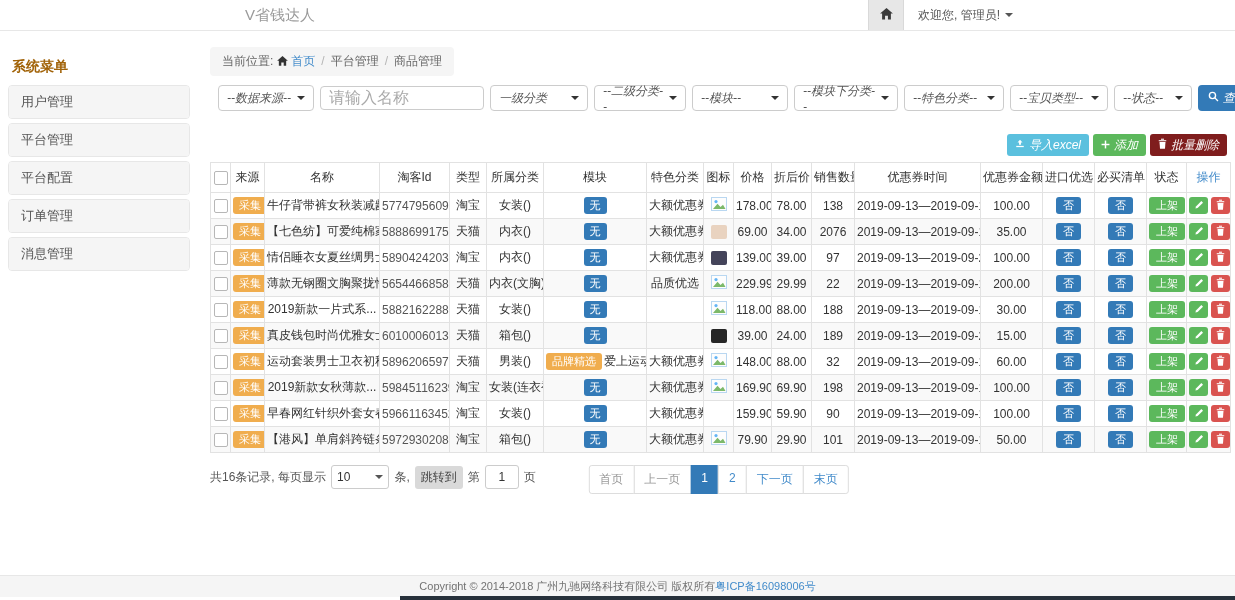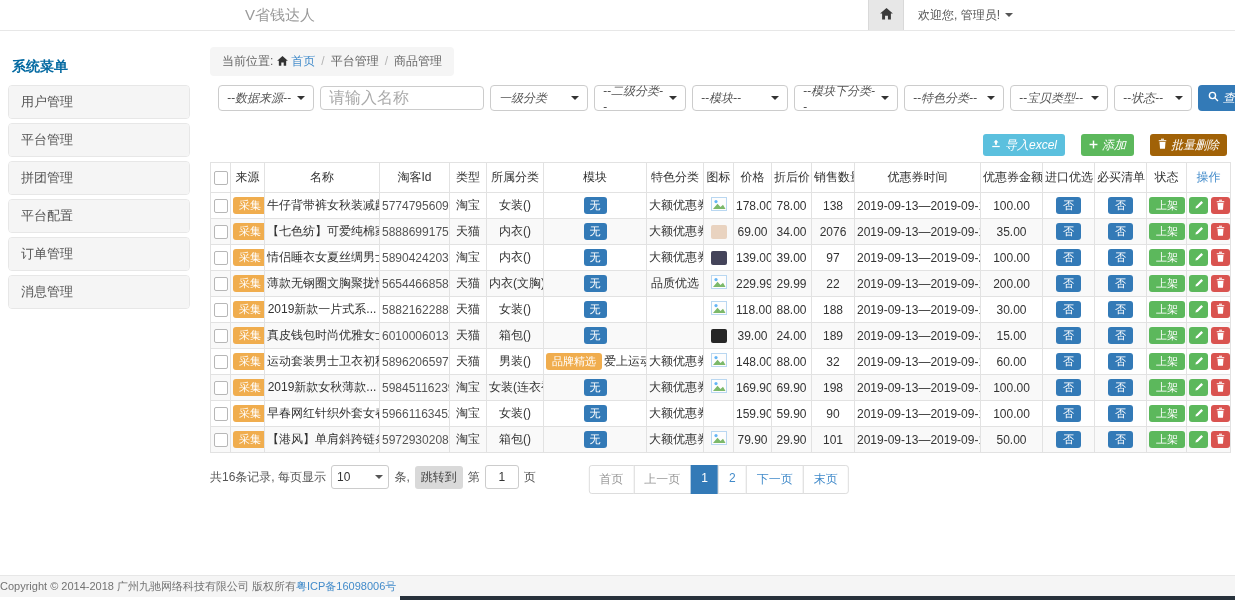--- a/index.html
+++ b/index.html
@@ -6,21 +6,21 @@
     font-family:"Liberation Sans","DejaVu Sans",sans-serif;}
   .topbar{position:relative;height:30px;background:#fff;border-bottom:1px solid #e7e7e7;}
   .brand{position:absolute;left:245px;top:0;line-height:30px;font-size:15px;color:#9a9a9a;}
   .topbar-right{position:absolute;left:868px;top:0;height:30px;display:flex;align-items:center;}
   .home-box{width:34px;height:30px;background:#e7e7e7;border-left:1px solid #d9d9d9;border-right:1px solid #d9d9d9;
     display:flex;align-items:center;justify-content:center;cursor:pointer;}
   .welcome{font-size:12px;color:#555;margin-left:14px;display:flex;align-items:center;cursor:pointer;}
   .caret{width:0;height:0;border-left:4px solid transparent;border-right:4px solid transparent;border-top:4px solid #555;margin-left:5px;display:inline-block;}
   
   .sidebar{position:absolute;left:8px;top:52px;width:182px;height:523px;overflow:hidden;}
-  .side-title{color:#0369a1;font-weight:bold;font-size:14px;padding:6px 4px 9px 4px;}
+  .side-title{color:#a16207;font-weight:bold;font-size:14px;padding:6px 4px 9px 4px;}
   .panel{border:1px solid #e7e7e7;border-radius:4px;margin-bottom:4px;overflow:hidden;background:#fff;}
   .panel-heading{background:#f5f5f5;padding:7px 12px;font-size:13px;color:#555;cursor:pointer;}
   .sub-list{background:#fff;}
   .sub-item{padding:4px 12px 5px 18px;font-size:12px;color:#428bca;border-bottom:1px dotted #e3e3e3;cursor:pointer;}
   .sub-item.active{background:#fcd9a2;border-radius:4px;margin:2px 6px;padding:4px 12px;color:#555;border-bottom:none;}
   
   .content{position:absolute;left:210px;top:47px;width:1017px;}
   .breadcrumb{display:inline-block;background:#f5f5f5;border-radius:4px;padding:6px 12px;font-size:12px;color:#666;}
   .breadcrumb .home-link{color:#428bca;cursor:pointer;}
   .breadcrumb .sep{color:#b5b5b5;margin:0 6px;}
@@ -28,24 +28,24 @@
   .filter-row{margin-top:9px;display:flex;align-items:center;gap:6px;padding-left:8px;}
   .sel{height:24px;border:1px solid #ccc;border-radius:4px;background:#fff;display:inline-flex;
     align-items:center;justify-content:space-between;padding:0 8px;font-size:12px;color:#555;cursor:pointer;flex:none;}
   .sel .caret{border-top-color:#333;}
   .name-input{height:22px;width:146px;border:1px solid #ccc;border-radius:4px;padding:0 8px;font-size:16px;color:#555;flex:none;}
   .name-input::placeholder{color:#aaa;}
   .btn{display:inline-flex;align-items:center;gap:4px;border:none;border-radius:4px;color:#fff;
     font-size:12px;height:26px;padding:0 10px;cursor:pointer;font-family:inherit;flex:none;}
   .btn-primary{background:#337ab7;}
   .btn-info{background:#5bc0de;}
-  .toolbar{margin-top:23px;display:flex;justify-content:flex-end;gap:16px;}
+  .toolbar{margin-top:23px;display:flex;justify-content:flex-end;gap:4px;}
   .btn-sm{height:22px;padding:0 8px;border-radius:3px;font-size:12px;}
   .btn-success{background:#5cb85c;}
-  .btn-danger-soft{background:#a16207;}
+  .btn-danger-soft{background:#7f1d1d;}
   
   table{margin-top:6px;width:100%;border-collapse:collapse;table-layout:fixed;font-size:12px;color:#333;}
   th,td{border:1px solid #e2e2e2;text-align:center;vertical-align:middle;padding:4px 2px;overflow:hidden;white-space:nowrap;}
   th{font-weight:normal;padding:6px 2px;background:#fff;}
   th.op-head{color:#428bca;}
   tbody tr:nth-child(even){background:#f9f9f9;}
   .cb{display:inline-block;width:12px;height:12px;border:1px solid #b7b7b7;border-radius:2px;background:#fff;vertical-align:middle;cursor:pointer;}
   .badge{display:inline-block;padding:3px 6px;border-radius:3px;color:#fff;font-size:11px;line-height:1;}
   .badge-orange{background:#f0ad4e;}
   .badge-blue{background:#337ab7;}
@@ -67,21 +67,21 @@
   .page-input{width:28px;height:20px;border:1px solid #ccc;border-radius:3px;text-align:center;font-size:12px;color:#333;}
   .pager{position:absolute;left:50%;top:0;transform:translateX(-50%);display:inline-flex;}
   .pager a{display:inline-block;border:1px solid #ddd;margin-left:-1px;padding:5px 10px;background:#fff;
     color:#428bca;text-decoration:none;cursor:pointer;}
   .pager a:first-child{border-radius:3px 0 0 3px;margin-left:0;}
   .pager a:last-child{border-radius:0 3px 3px 0;}
   .pager a.muted{color:#999;}
   .pager a.active{background:#337ab7;border-color:#337ab7;color:#fff;}
   
   .footer{position:absolute;left:0;top:575px;width:100%;height:21px;background:#f5f5f5;border-top:1px solid #e7e7e7;
-    font-size:11px;color:#737373;line-height:21px;}
+    text-align:center;font-size:11px;color:#737373;line-height:21px;}
   .footer .icp{color:#428bca;cursor:pointer;}
   .bottom-strip{position:absolute;left:400px;right:0;bottom:0;height:4px;background:#27313b;}
 </style>
 </head>
 <body>
 
 <header class="topbar">
   <div class="brand">V省钱达人</div>
   <div class="topbar-right">
     <div class="home-box">
@@ -97,23 +97,20 @@
 </header>
 
 <aside class="sidebar">
   <div class="side-title">系统菜单</div>
   <nav id="side-menu">
       <div class="panel">
         <div class="panel-heading">用户管理</div>
       </div>
       <div class="panel">
         <div class="panel-heading">平台管理</div>
-      </div>
-      <div class="panel">
-        <div class="panel-heading">拼团管理</div>
       </div>
       <div class="panel">
         <div class="panel-heading">平台配置</div>
       </div>
       <div class="panel">
         <div class="panel-heading">订单管理</div>
       </div>
       <div class="panel">
         <div class="panel-heading">消息管理</div>
       </div>

